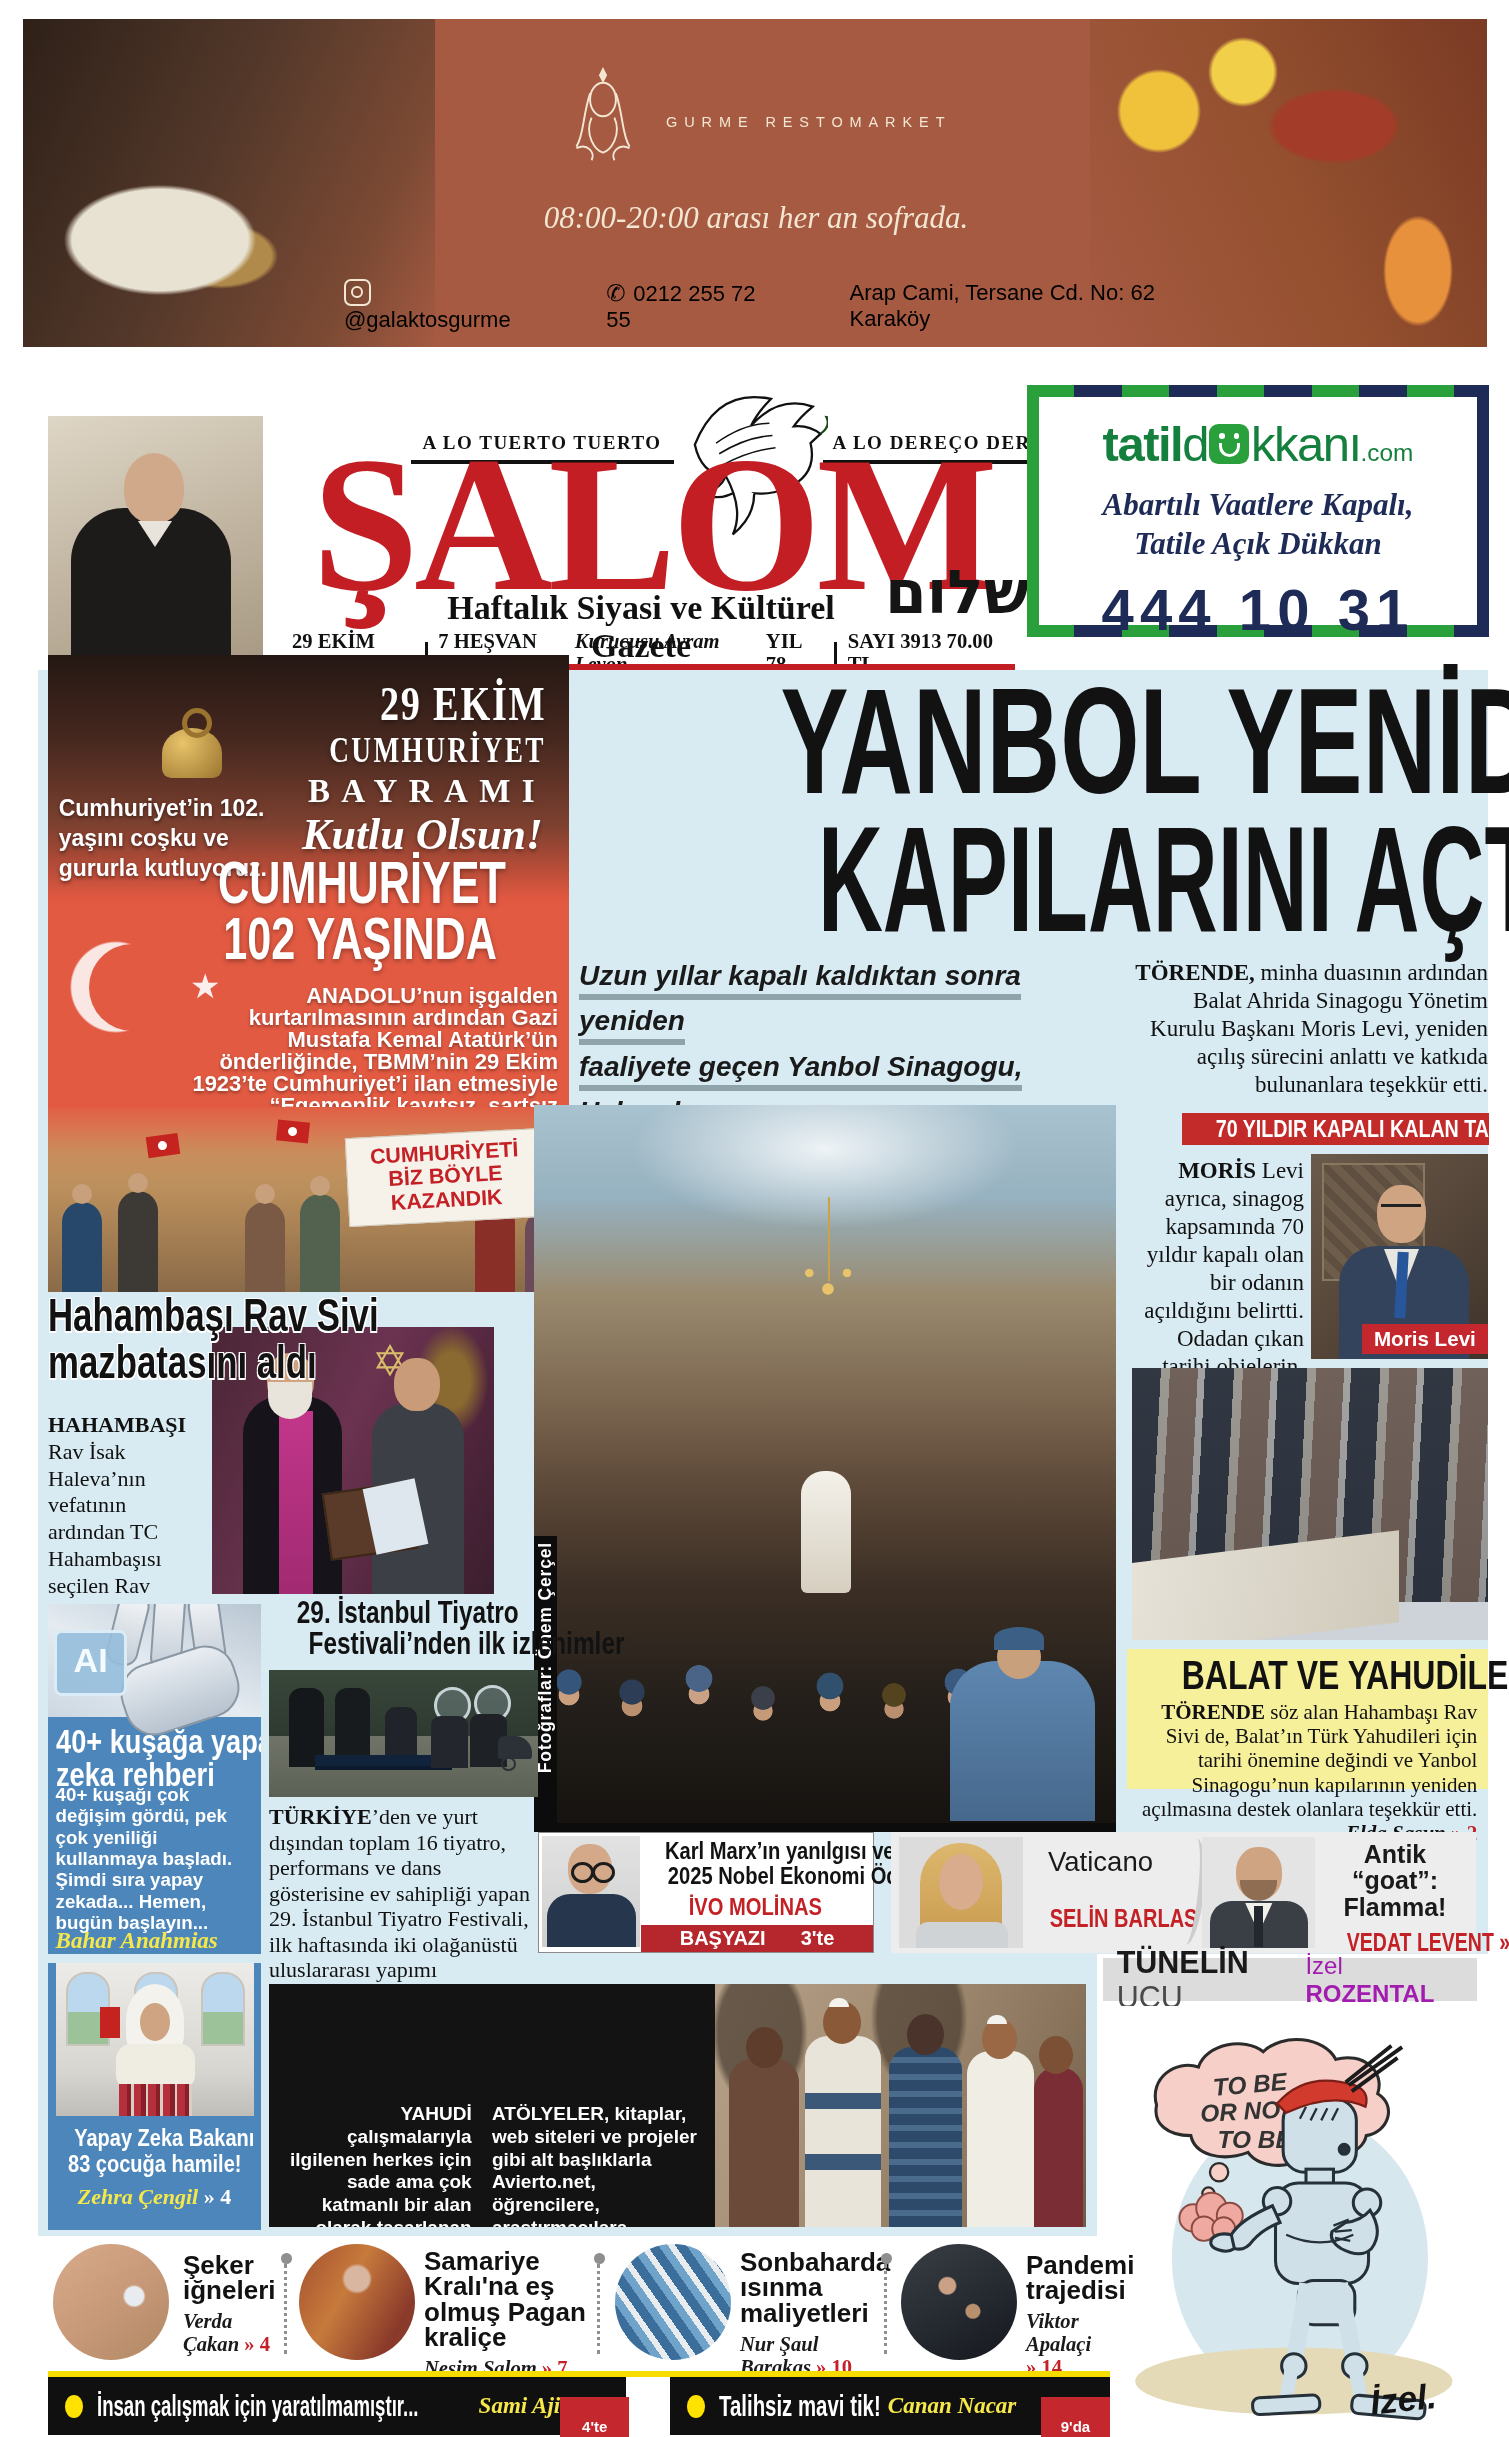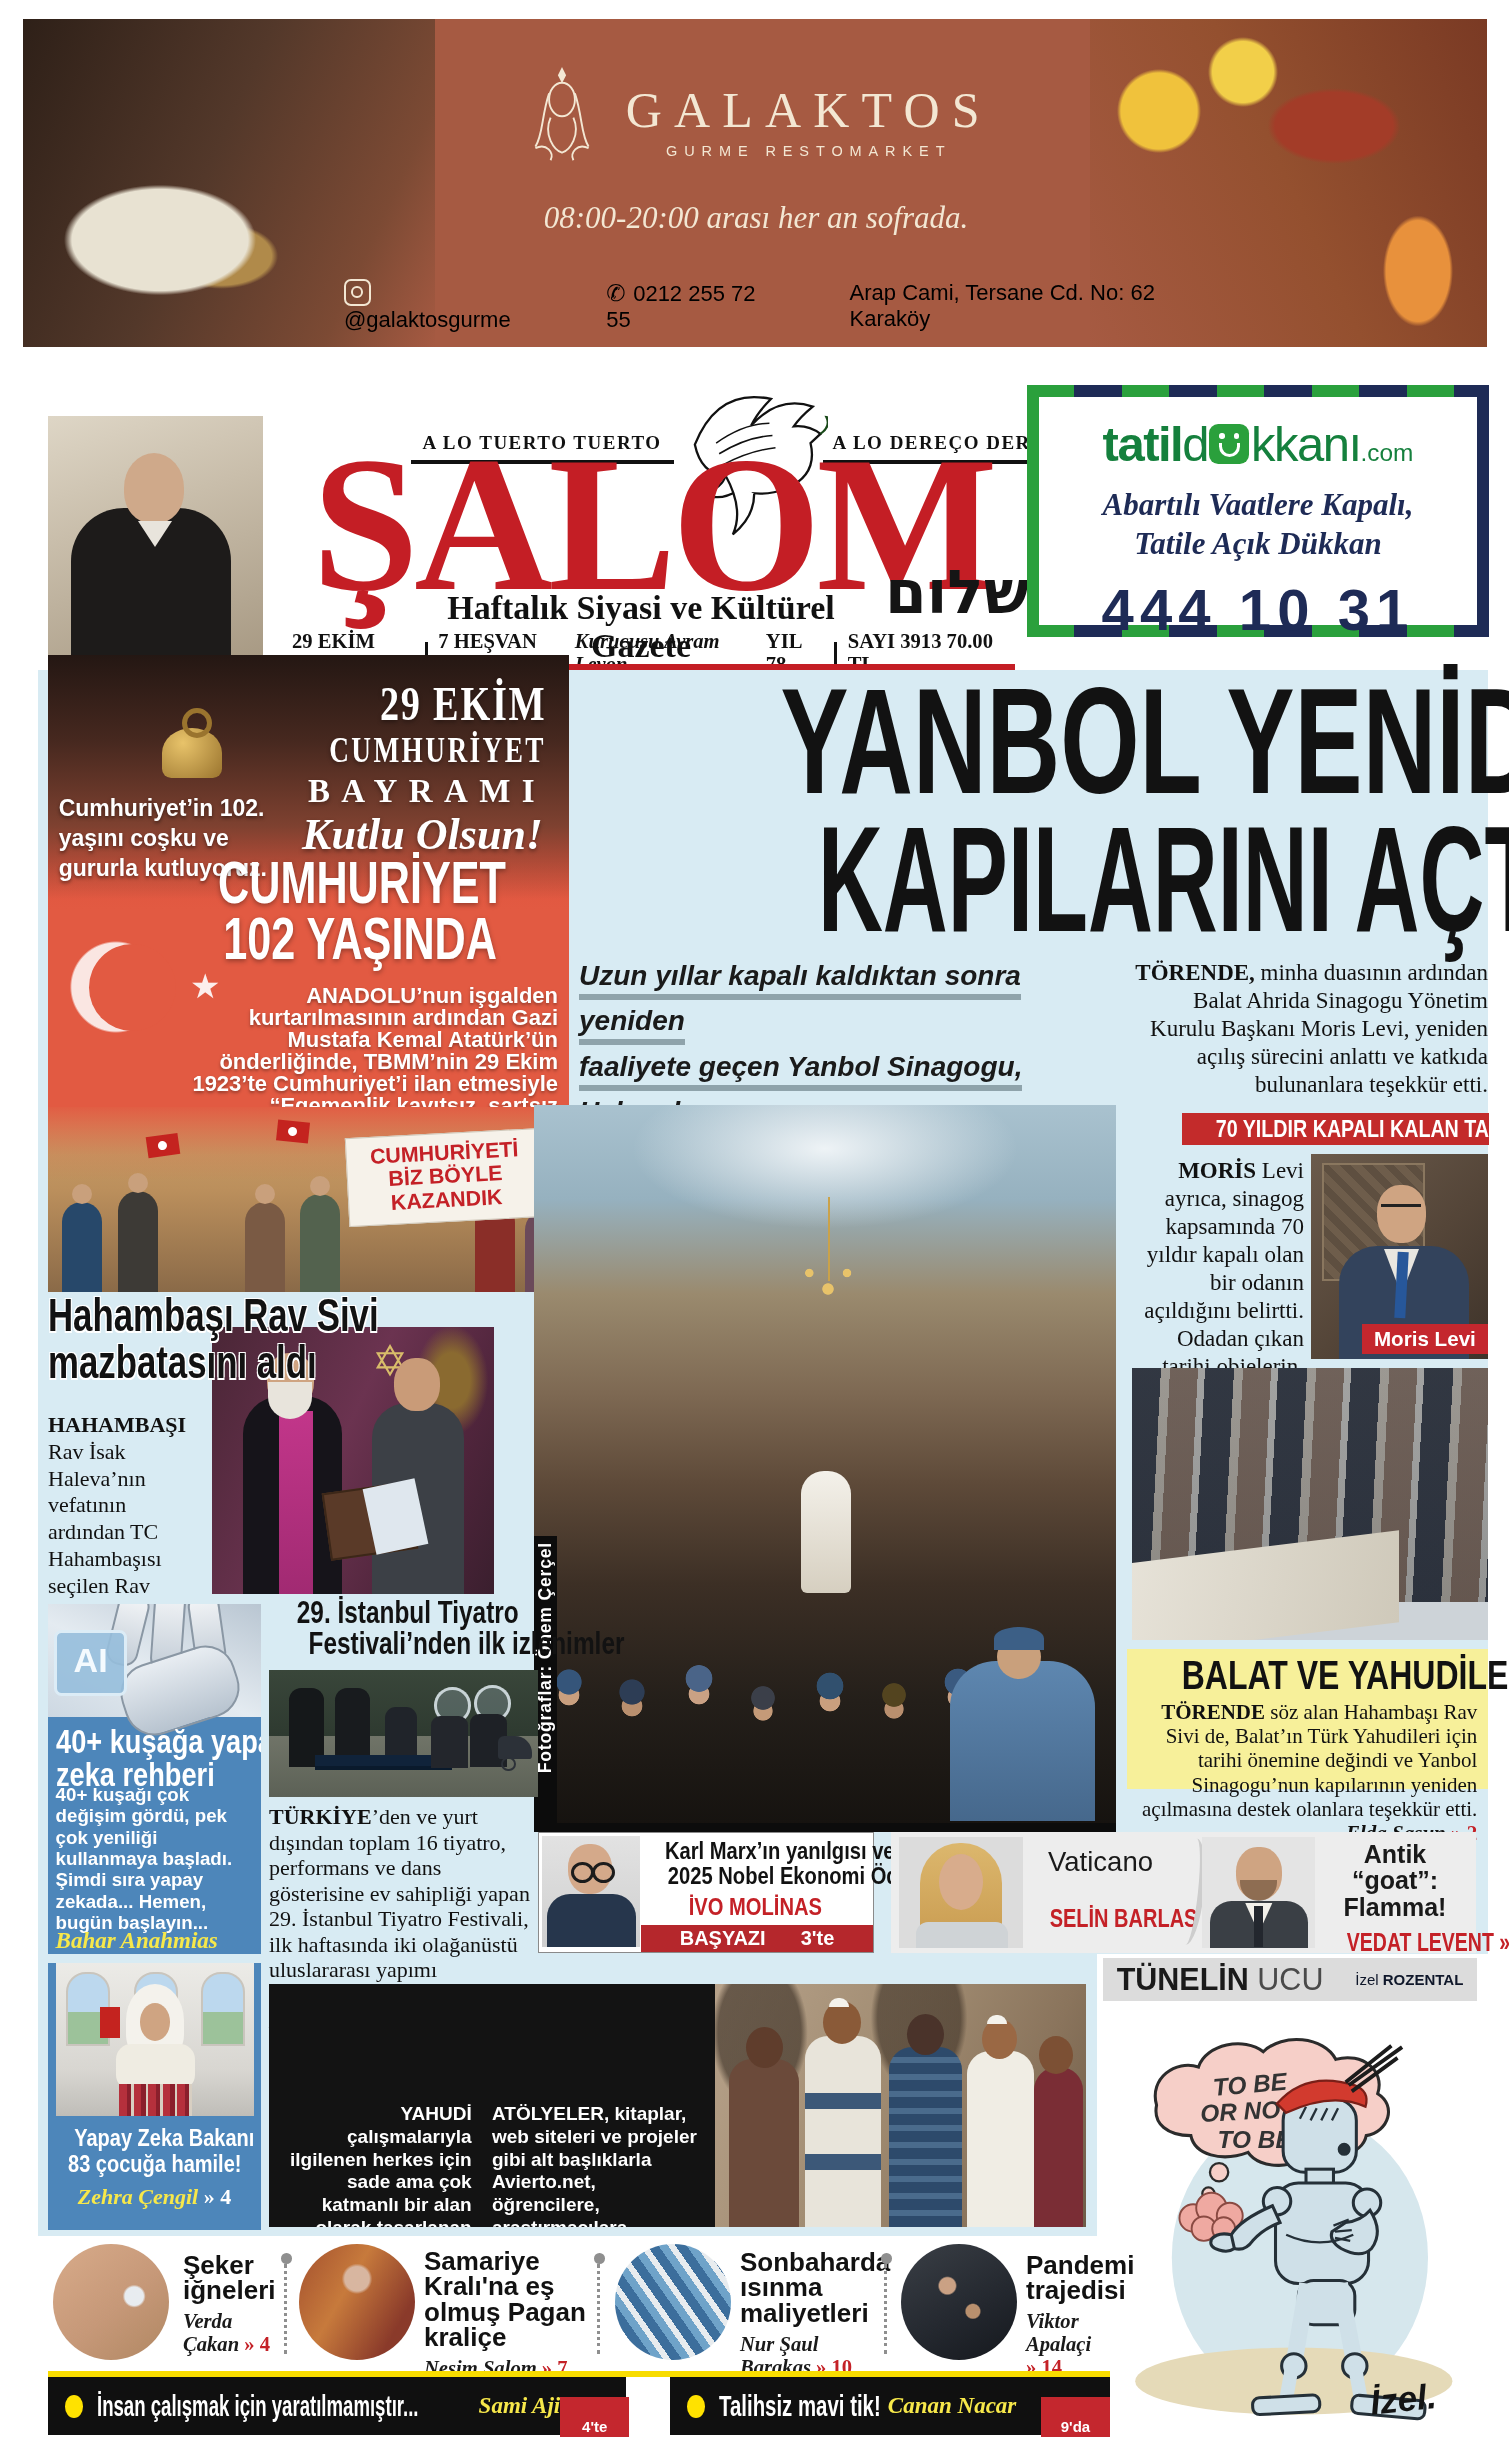--- a/index.html
+++ b/index.html
@@ -248,21 +248,21 @@
   .gcol .vbeard{position:absolute;left:38px;top:43px;width:37px;height:21.4px;border-radius:0 0 20px 20px;background:rgba(90,64,44,.55);}
   .gcol .vblock{position:absolute;left:429px;top:9.2px;width:150px;text-align:center;}
   .gcol .vl{font-weight:bold;font-size:25px;line-height:1.05;color:#1a1a1a;}
   .gcol .vnm{margin-top:7.6px;font-weight:bold;font-size:25px;color:#c42127;}
 
   
   .tun-h{left:1103px;top:1958px;width:374px;height:43px;background:#dcdcdc;display:flex;align-items:center;justify-content:space-between;padding:0 13.7px;box-sizing:border-box;}
   .tun-h .l{font-size:30.5px;color:#1a1a1a;}
   .tun-h .l b{font-weight:bold;}
   .tun-h .l span{color:#4a4a4a;}
-  .tun-h .r{font-size:15px;color:#0f172a;}
+  .tun-h .r{font-size:24px;color:#a21caf;}
   .tun-c{left:1103px;top:2006px;width:374px;height:427px;background:#fff;}
 
   
   .strip-it .circ{position:absolute;width:116px;height:116px;border-radius:50%;overflow:hidden;}
   .c-needle{background:radial-gradient(circle 23px at 70% 45%,#e8ecf0 0 40%,rgba(0,0,0,0) 50%),linear-gradient(140deg,#d8ab8a 0%,#c69878 55%,#b08762 100%);}
   .c-paint{background:radial-gradient(circle 30.5px at 50% 30%,#d8b6a0 0 40%,rgba(0,0,0,0) 50%),linear-gradient(120deg,#a3502e 0%,#c77a3c 40%,#8a3a2a 80%);}
   .c-knit{background:repeating-linear-gradient(55deg,#3c6e9c 0 9.2px,#6fa3c9 9.2px 17px,#e8ecef 17px 23px),linear-gradient(#caa06a,#caa06a);}
   .c-fam{background:radial-gradient(circle 20px at 40% 36%,#caa184 0 40%,rgba(0,0,0,0) 48%),radial-gradient(circle 17px at 62% 58%,#b9906e 0 40%,rgba(0,0,0,0) 48%),linear-gradient(150deg,#3a3f46 0%,#23272e 60%,#15181d 100%);}
   .strip-it .tx{position:absolute;}
   .strip-it .h{font-weight:bold;font-size:26px;line-height:.98;color:#121212;}
@@ -292,21 +292,20 @@
         <svg width="84" height="114" viewBox="0 0 110 150">
           <g fill="none" stroke="#f3e7d3" stroke-width="2.5">
             <ellipse cx="55" cy="48" rx="17" ry="22"></ellipse>
             <path d="M38,40 C28,70 30,95 20,110 M72,40 C82,70 80,95 90,110"></path>
             <path d="M40,72 C30,95 45,115 55,118 C65,115 80,95 70,72"></path>
             <path d="M20,112 C35,105 45,118 40,128 M90,112 C75,105 65,118 70,128"></path>
             <path d="M55,8 l4,8 l-4,8 l-4,-8 z" fill="#f3e7d3"></path>
           </g>
         </svg>
         <div>
-          <div class="gname">GALAKTOS</div>
           <div class="gsub">GURME RESTOMARKET</div>
         </div>
       </div>
       <div class="slog">
         <div>08:00-20:00 arası her an sofrada.</div>
       </div>
     </div>
     <div class="info" style="position:absolute;left:321px;right:290px;">
       <span><span class="ig"></span><span>@galaktosgurme</span></span>
       <span><span class="tel">✆</span><span>0212 255 72 55</span></span>

